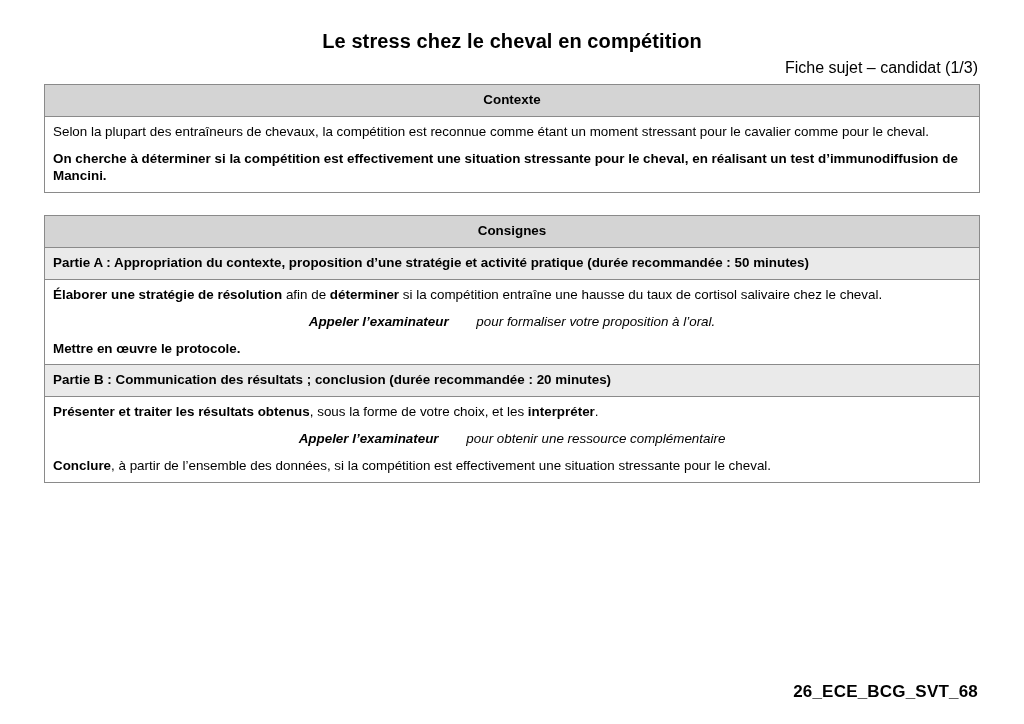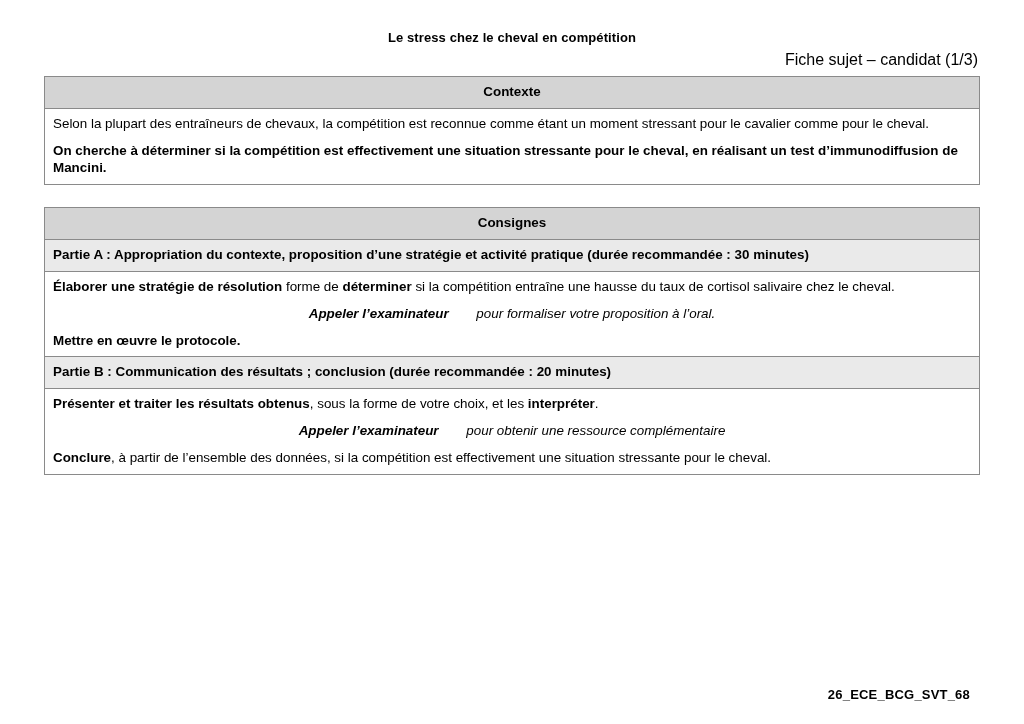--- a/index.html
+++ b/index.html
@@ -19,21 +19,21 @@
     position: absolute;
     left: 0;
     top: 0;
     width: 1024px;
     height: 724px;
     box-sizing: border-box;
     padding: 30px 44px 0 44px;
   }
   .doc-title {
     text-align: center;
-    font-size: 13px;
+    font-size: 20px;
     font-weight: bold;
     margin: 0;
     padding: 0 0 2px 0;
     letter-spacing: 0.1px;
   }
   .subject-sheet {
     text-align: right;
     font-size: 16px;
     margin: 0;
     padding: 4px 2px 7px 0;
@@ -71,23 +71,23 @@
   .i { font-style: italic; margin-left: 24px; }
   .bi { font-weight: bold; font-style: italic; }
   .para { margin: 0; }
   .para + .para { margin-top: 9px; }
   .indented-call {
     text-align: center;
     margin: 0;
   }
   .footer-code {
     position: absolute;
-    right: 54px;
+    right: 46px;
     bottom: 22px;
-    font-size: 13px;
+    font-size: 17px;
     font-weight: bold;
     letter-spacing: 0.2px;
   }
 </style>
 </head>
 <body>
 
 <div class="page">
 
   <div class="doc-title">Le stress chez le cheval en compétition</div>
@@ -109,25 +109,25 @@
     </table>
 
   <div class="spacer"></div>
 
   <table class="block">
     <tbody>
         <tr>
       <td class="header-cell">Consignes</td>
     </tr>
     <tr>
-      <td class="part-cell">Partie A : Appropriation du contexte, proposition d’une stratégie et activité pratique (durée recommandée : 30 minutes)</td>
+      <td class="part-cell">Partie A : Appropriation du contexte, proposition d’une stratégie et activité pratique (durée recommandée : 50 minutes)</td>
     </tr>
     <tr>
       <td>
-        <p class="para"><span class="b">Élaborer une stratégie de résolution</span><span> forme de </span><span class="b">déterminer</span><span> si la compétition entraîne une hausse du taux de cortisol salivaire chez le cheval.</span></p>
+        <p class="para"><span class="b">Élaborer une stratégie de résolution</span><span> afin de </span><span class="b">déterminer</span><span> si la compétition entraîne une hausse du taux de cortisol salivaire chez le cheval.</span></p>
         <p class="para indented-call"><span class="bi">Appeler l’examinateur</span><span class="i"> pour formaliser votre proposition à l’oral.</span></p>
         <p class="para b">Mettre en œuvre le protocole.</p>
       </td>
     </tr>
     <tr>
       <td class="part-cell">Partie B : Communication des résultats ; conclusion (durée recommandée : 20 minutes)</td>
     </tr>
     <tr>
       <td>
         <p class="para"><span class="b">Présenter et traiter les résultats obtenus</span><span>, sous la forme de votre choix, et les </span><span class="b">interpréter</span><span>.</span></p>

